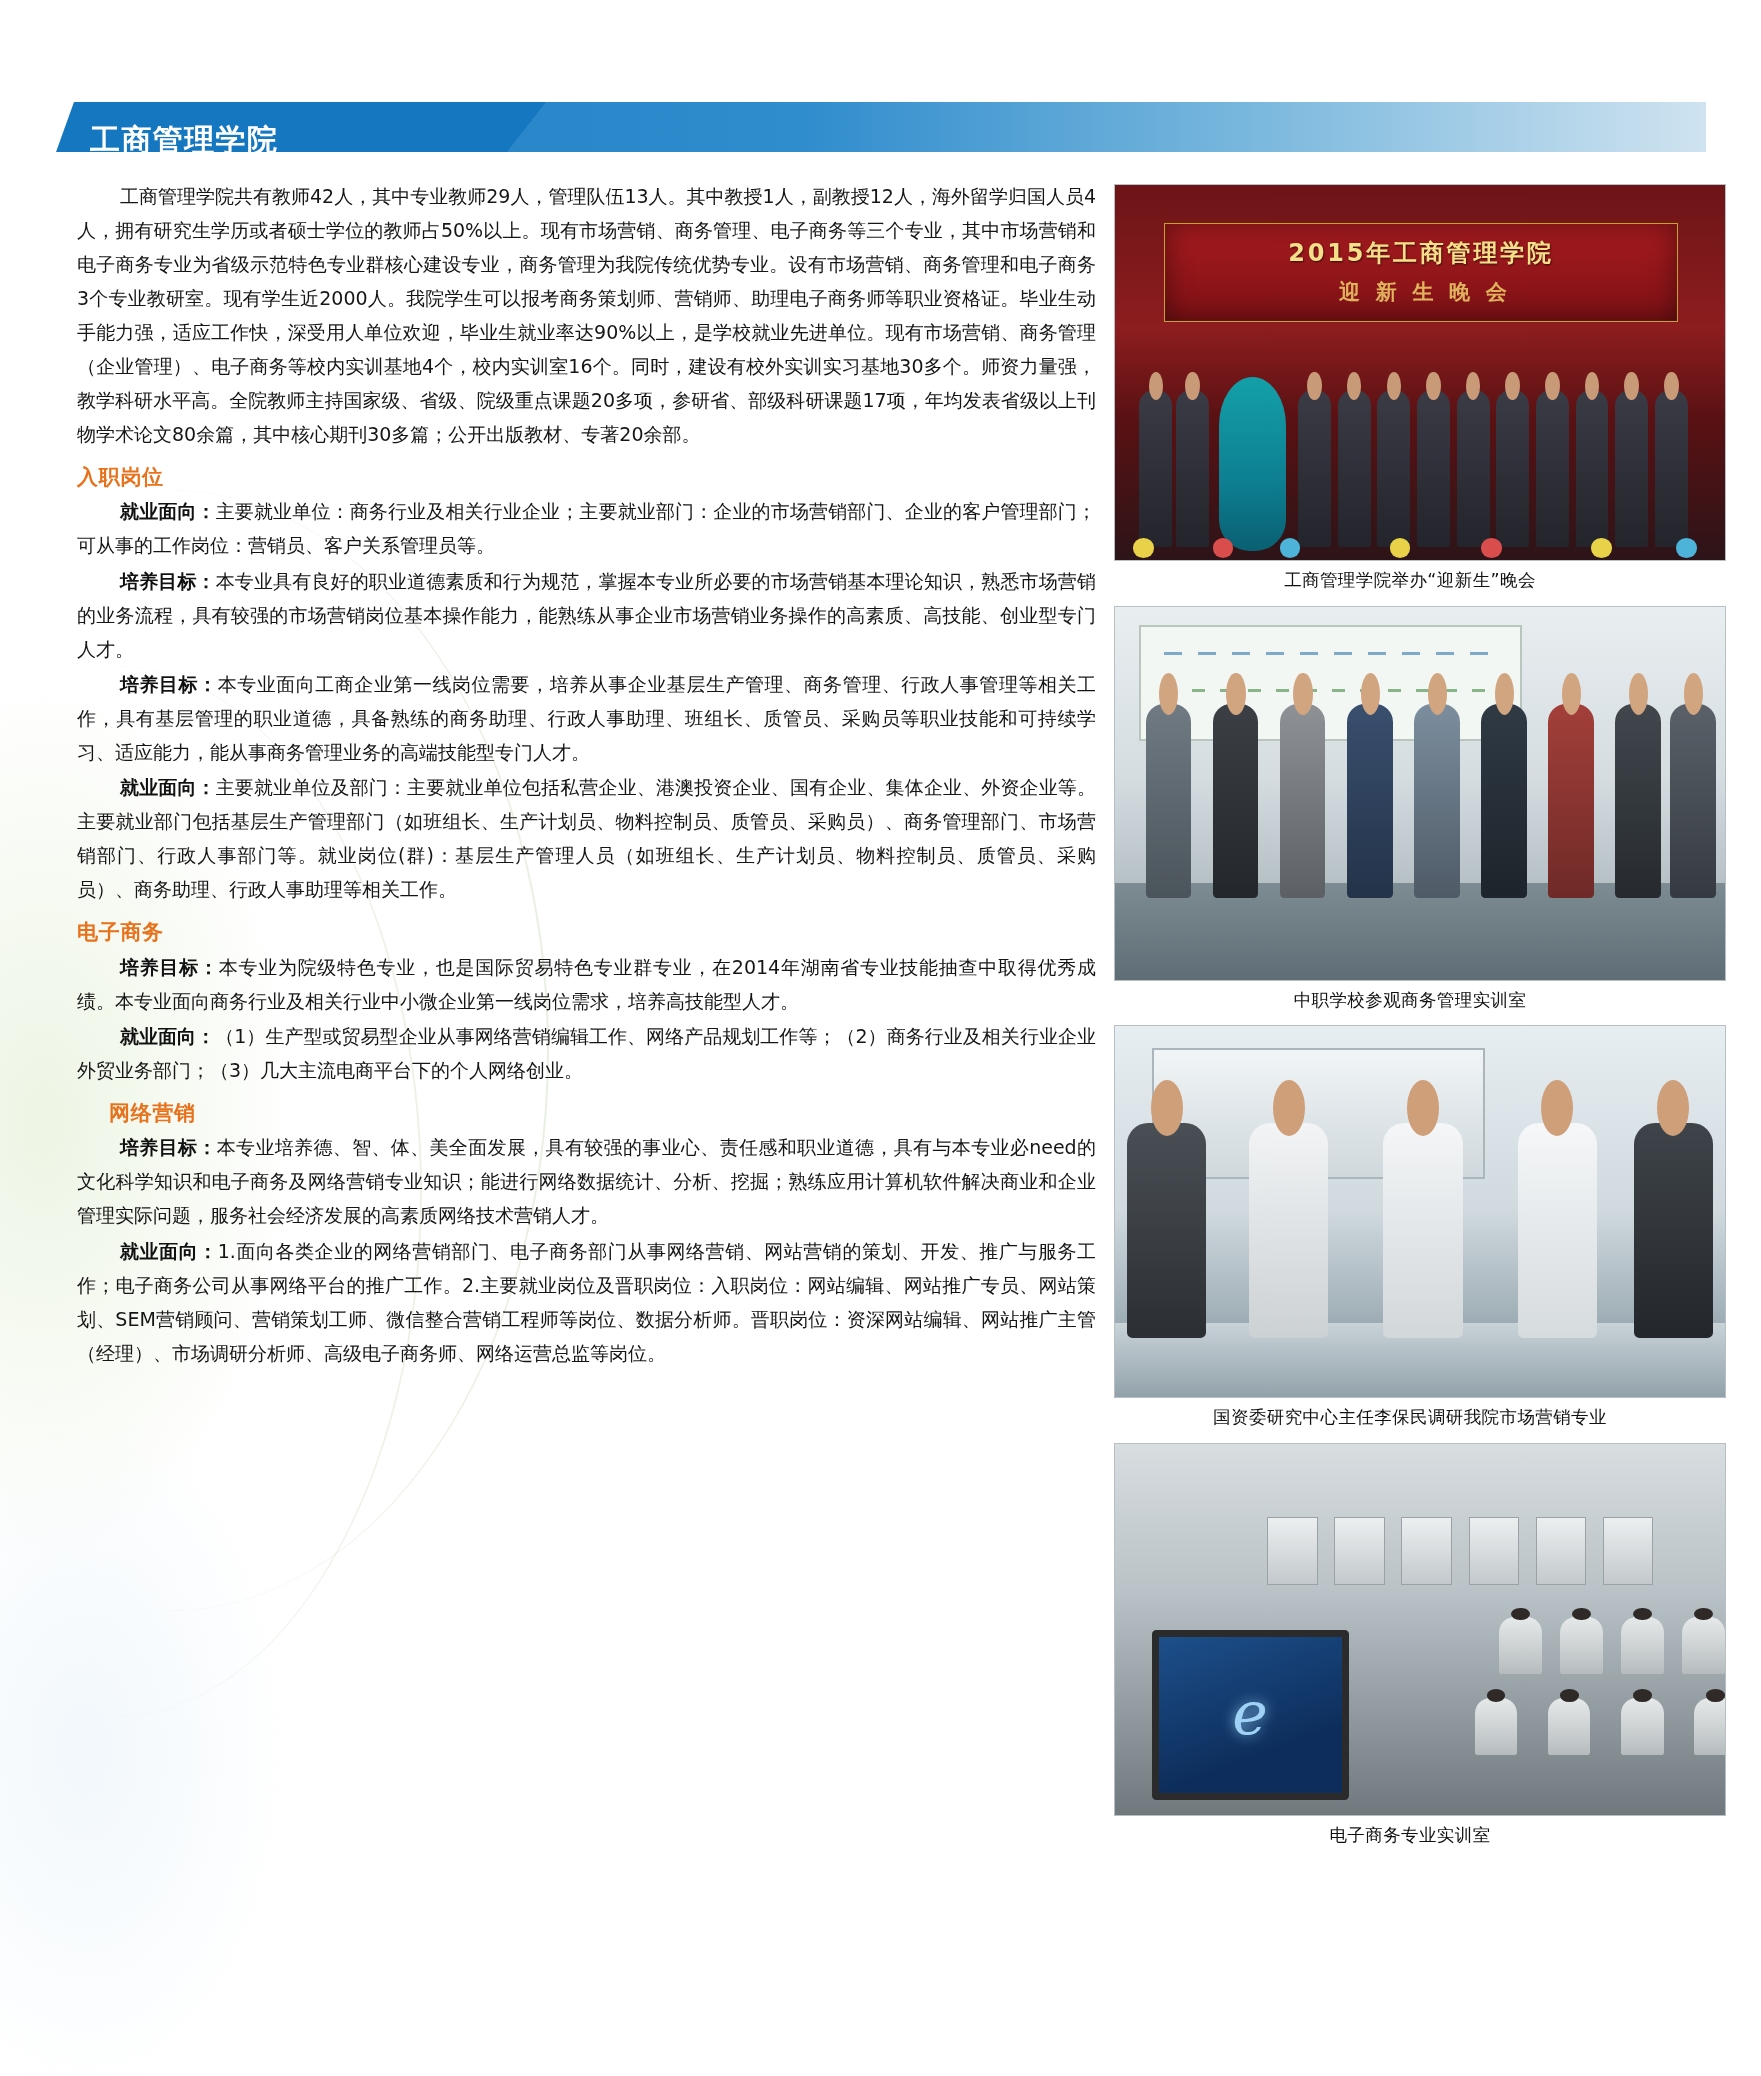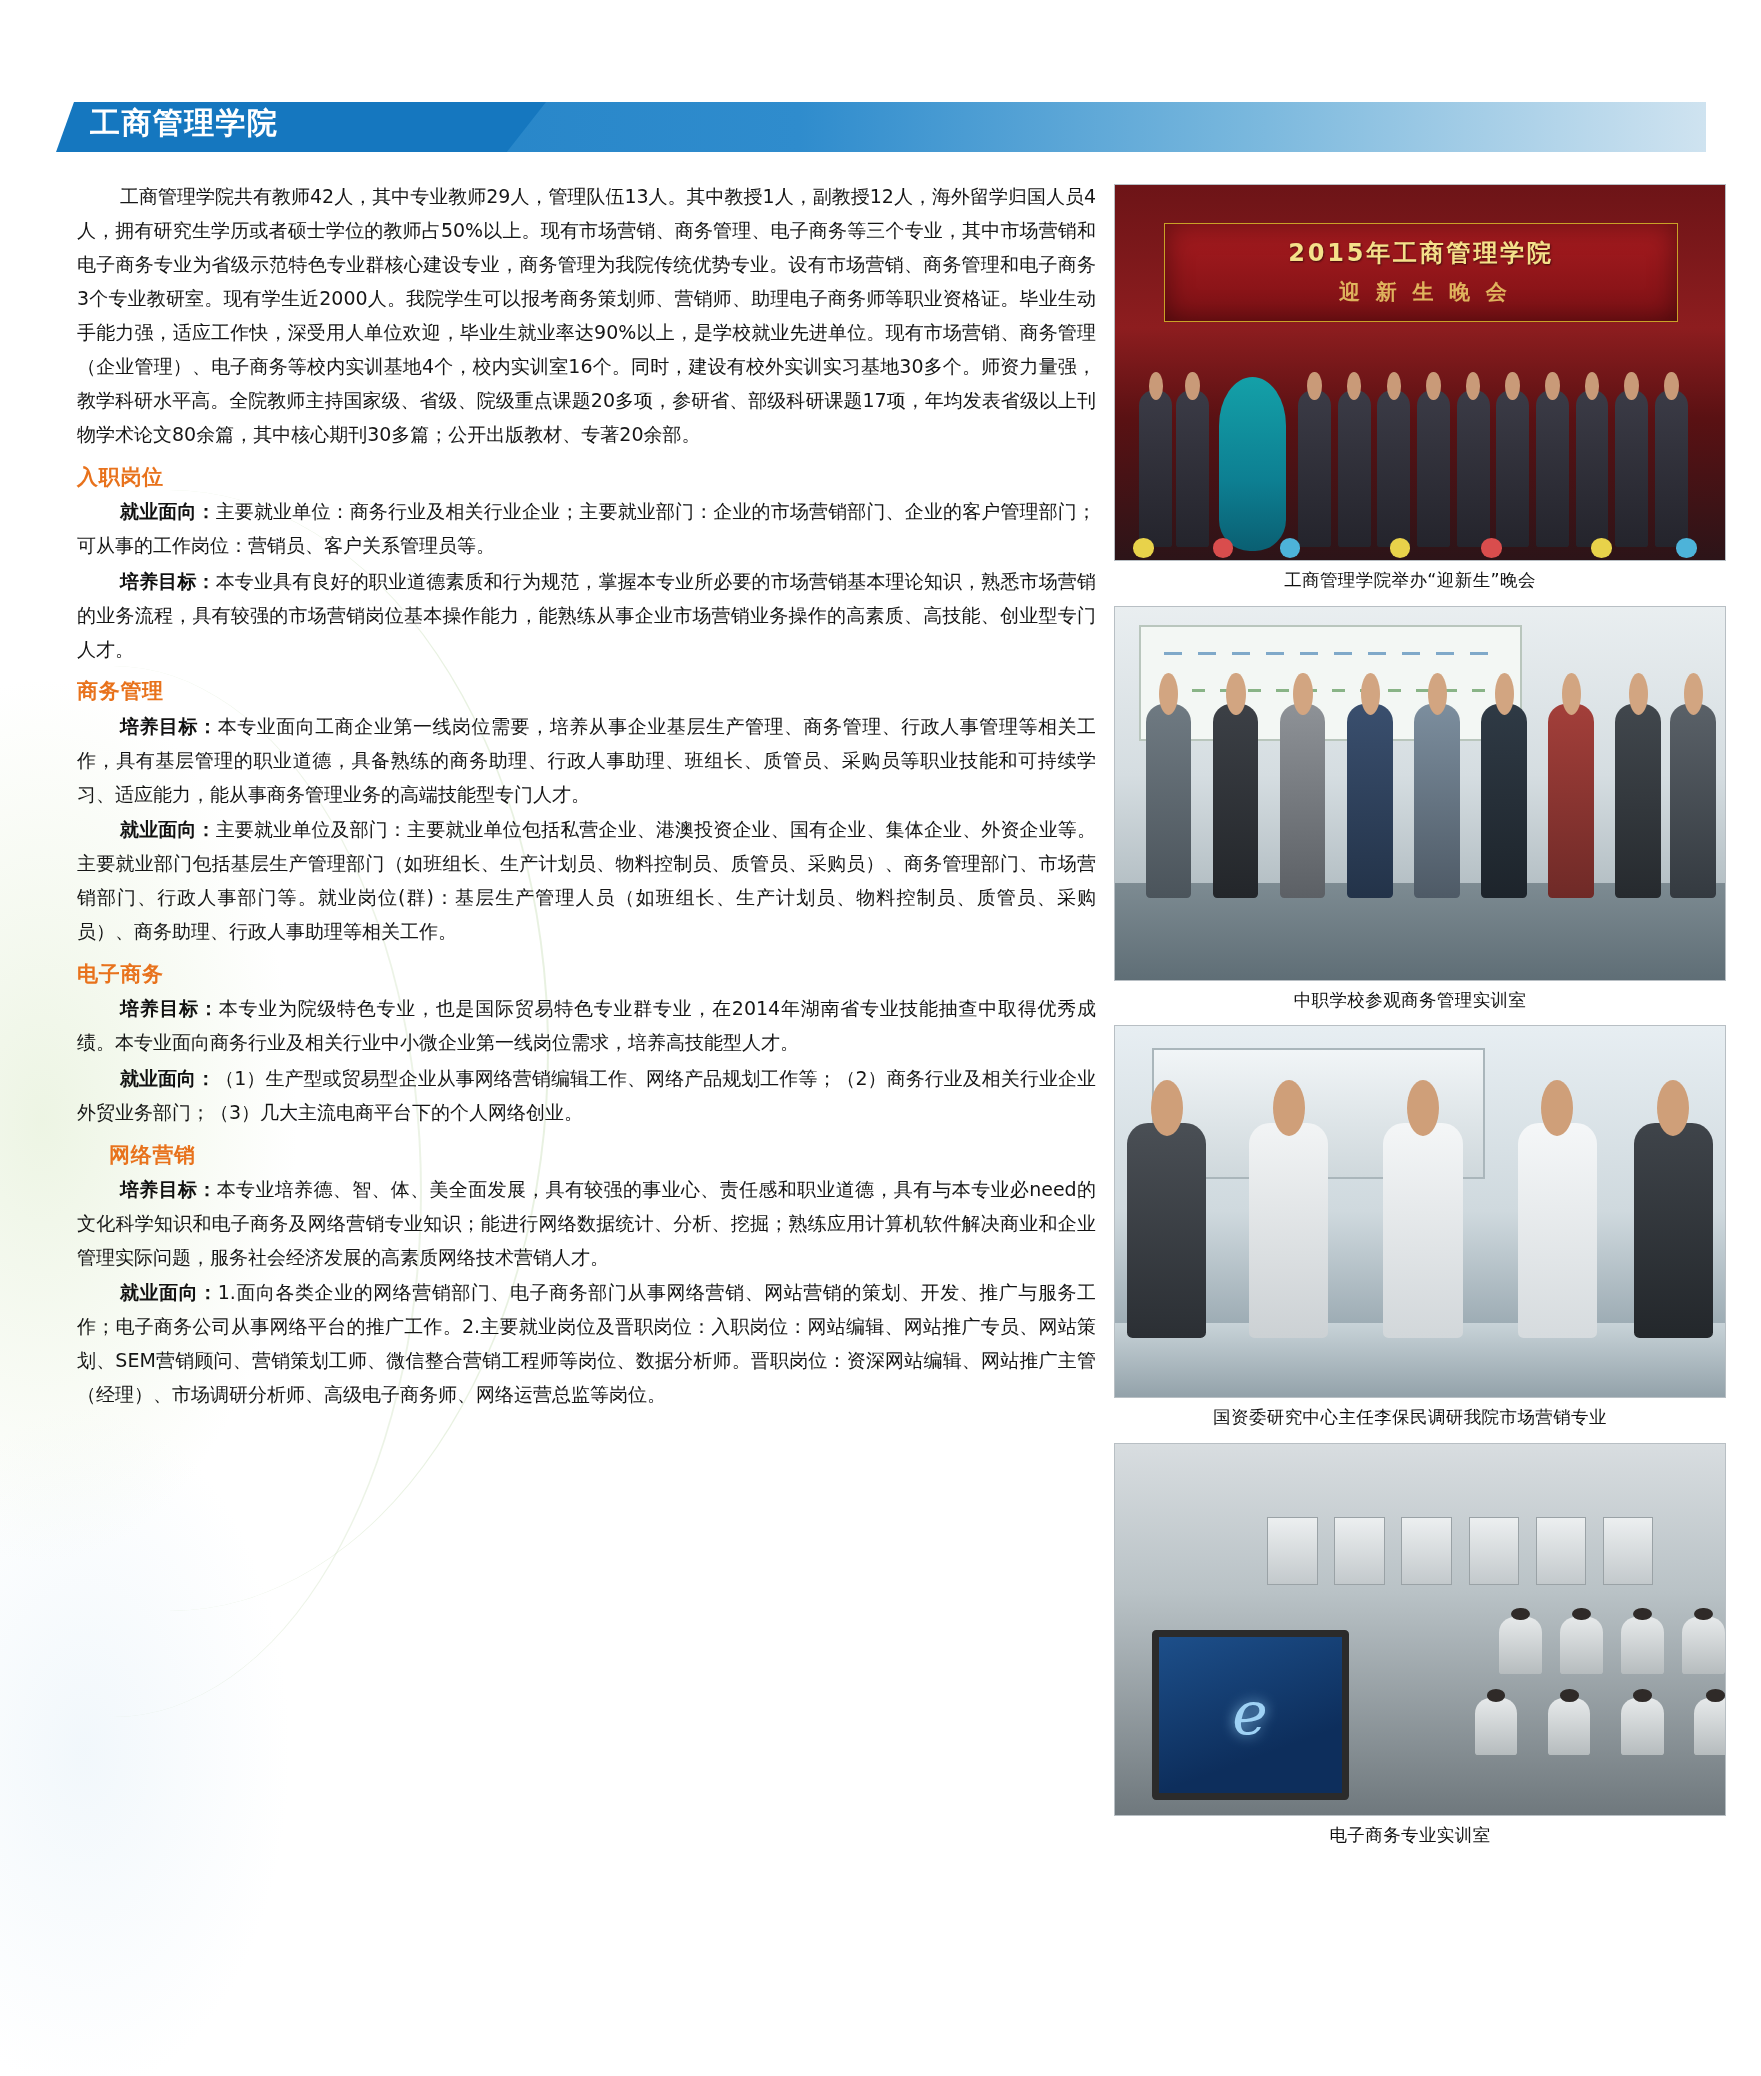--- a/index.html
+++ b/index.html
@@ -65,21 +65,21 @@
     position: absolute;
     left: 0; top: 0;
     width: 490px;
     height: 50px;
     background: #1577bf;
     clip-path: polygon(0 0, 100% 0, 92% 100%, 0 100%);
   }
   .header-title {
     position: absolute;
     left: 34px;
-    top: 2px;
+    top: 19px;
     color: #ffffff;
     font-size: 30px;
     font-weight: bold;
     letter-spacing: 1.4px;
     line-height: 38px;
     font-family: "DejaVu Sans", "Liberation Sans", sans-serif;
   }
   .header-notch {
     position: absolute;
     left: 0; top: 0;
@@ -285,21 +285,20 @@
 </div>
 
 <div class="text-col">
 
   <p class="para intro">工商管理学院共有教师42人，其中专业教师29人，管理队伍13人。其中教授1人，副教授12人，海外留学归国人员4人，拥有研究生学历或者硕士学位的教师占50%以上。现有市场营销、商务管理、电子商务等三个专业，其中市场营销和电子商务专业为省级示范特色专业群核心建设专业，商务管理为我院传统优势专业。设有市场营销、商务管理和电子商务3个专业教研室。现有学生近2000人。我院学生可以报考商务策划师、营销师、助理电子商务师等职业资格证。毕业生动手能力强，适应工作快，深受用人单位欢迎，毕业生就业率达90%以上，是学校就业先进单位。现有市场营销、商务管理（企业管理）、电子商务等校内实训基地4个，校内实训室16个。同时，建设有校外实训实习基地30多个。师资力量强，教学科研水平高。全院教师主持国家级、省级、院级重点课题20多项，参研省、部级科研课题17项，年均发表省级以上刊物学术论文80余篇，其中核心期刊30多篇；公开出版教材、专著20余部。</p>
 
   <div class="section-head">入职岗位</div>
   <p class="para body-indent"><span class="lbl">就业面向：</span><span>主要就业单位：商务行业及相关行业企业；主要就业部门：企业的市场营销部门、企业的客户管理部门；可从事的工作岗位：营销员、客户关系管理员等。</span></p>
   <p class="para body-indent"><span class="lbl">培养目标：</span><span>本专业具有良好的职业道德素质和行为规范，掌握本专业所必要的市场营销基本理论知识，熟悉市场营销的业务流程，具有较强的市场营销岗位基本操作能力，能熟练从事企业市场营销业务操作的高素质、高技能、创业型专门人才。</span></p>
 
-  <div class="section-head">商务管理</div>
   <p class="para body-indent"><span class="lbl">培养目标：</span><span>本专业面向工商企业第一线岗位需要，培养从事企业基层生产管理、商务管理、行政人事管理等相关工作，具有基层管理的职业道德，具备熟练的商务助理、行政人事助理、班组长、质管员、采购员等职业技能和可持续学习、适应能力，能从事商务管理业务的高端技能型专门人才。</span></p>
   <p class="para body-indent"><span class="lbl">就业面向：</span><span>主要就业单位及部门：主要就业单位包括私营企业、港澳投资企业、国有企业、集体企业、外资企业等。主要就业部门包括基层生产管理部门（如班组长、生产计划员、物料控制员、质管员、采购员）、商务管理部门、市场营销部门、行政人事部门等。就业岗位(群)：基层生产管理人员（如班组长、生产计划员、物料控制员、质管员、采购员）、商务助理、行政人事助理等相关工作。</span></p>
 
   <div class="section-head">电子商务</div>
   <p class="para body-indent"><span class="lbl">培养目标：</span><span>本专业为院级特色专业，也是国际贸易特色专业群专业，在2014年湖南省专业技能抽查中取得优秀成绩。本专业面向商务行业及相关行业中小微企业第一线岗位需求，培养高技能型人才。</span></p>
   <p class="para body-indent"><span class="lbl">就业面向：</span><span>（1）生产型或贸易型企业从事网络营销编辑工作、网络产品规划工作等；（2）商务行业及相关行业企业外贸业务部门；（3）几大主流电商平台下的个人网络创业。</span></p>
 
   <div class="section-head indented">网络营销</div>
   <p class="para body-indent"><span class="lbl">培养目标：</span><span>本专业培养德、智、体、美全面发展，具有较强的事业心、责任感和职业道德，具有与本专业必need的文化科学知识和电子商务及网络营销专业知识；能进行网络数据统计、分析、挖掘；熟练应用计算机软件解决商业和企业管理实际问题，服务社会经济发展的高素质网络技术营销人才。</span></p>
   <p class="para body-indent"><span class="lbl">就业面向：</span><span>1.面向各类企业的网络营销部门、电子商务部门从事网络营销、网站营销的策划、开发、推广与服务工作；电子商务公司从事网络平台的推广工作。2.主要就业岗位及晋职岗位：入职岗位：网站编辑、网站推广专员、网站策划、SEM营销顾问、营销策划工师、微信整合营销工程师等岗位、数据分析师。晋职岗位：资深网站编辑、网站推广主管（经理）、市场调研分析师、高级电子商务师、网络运营总监等岗位。</span></p>

